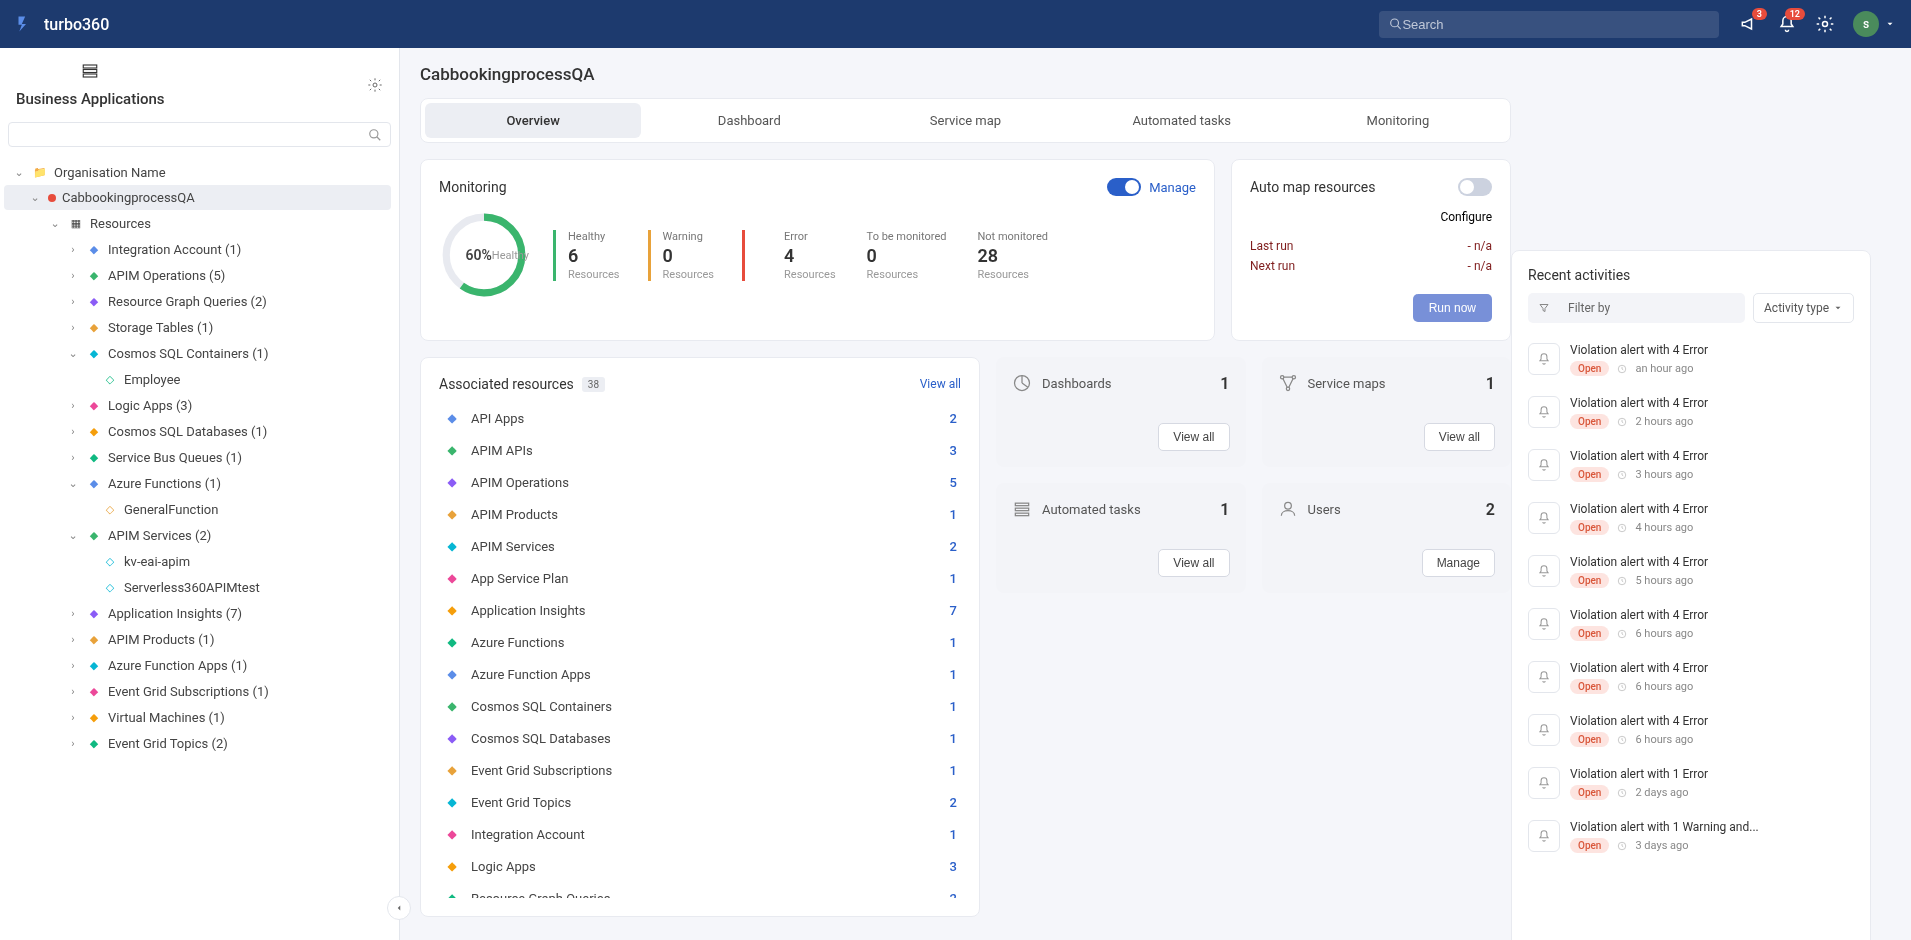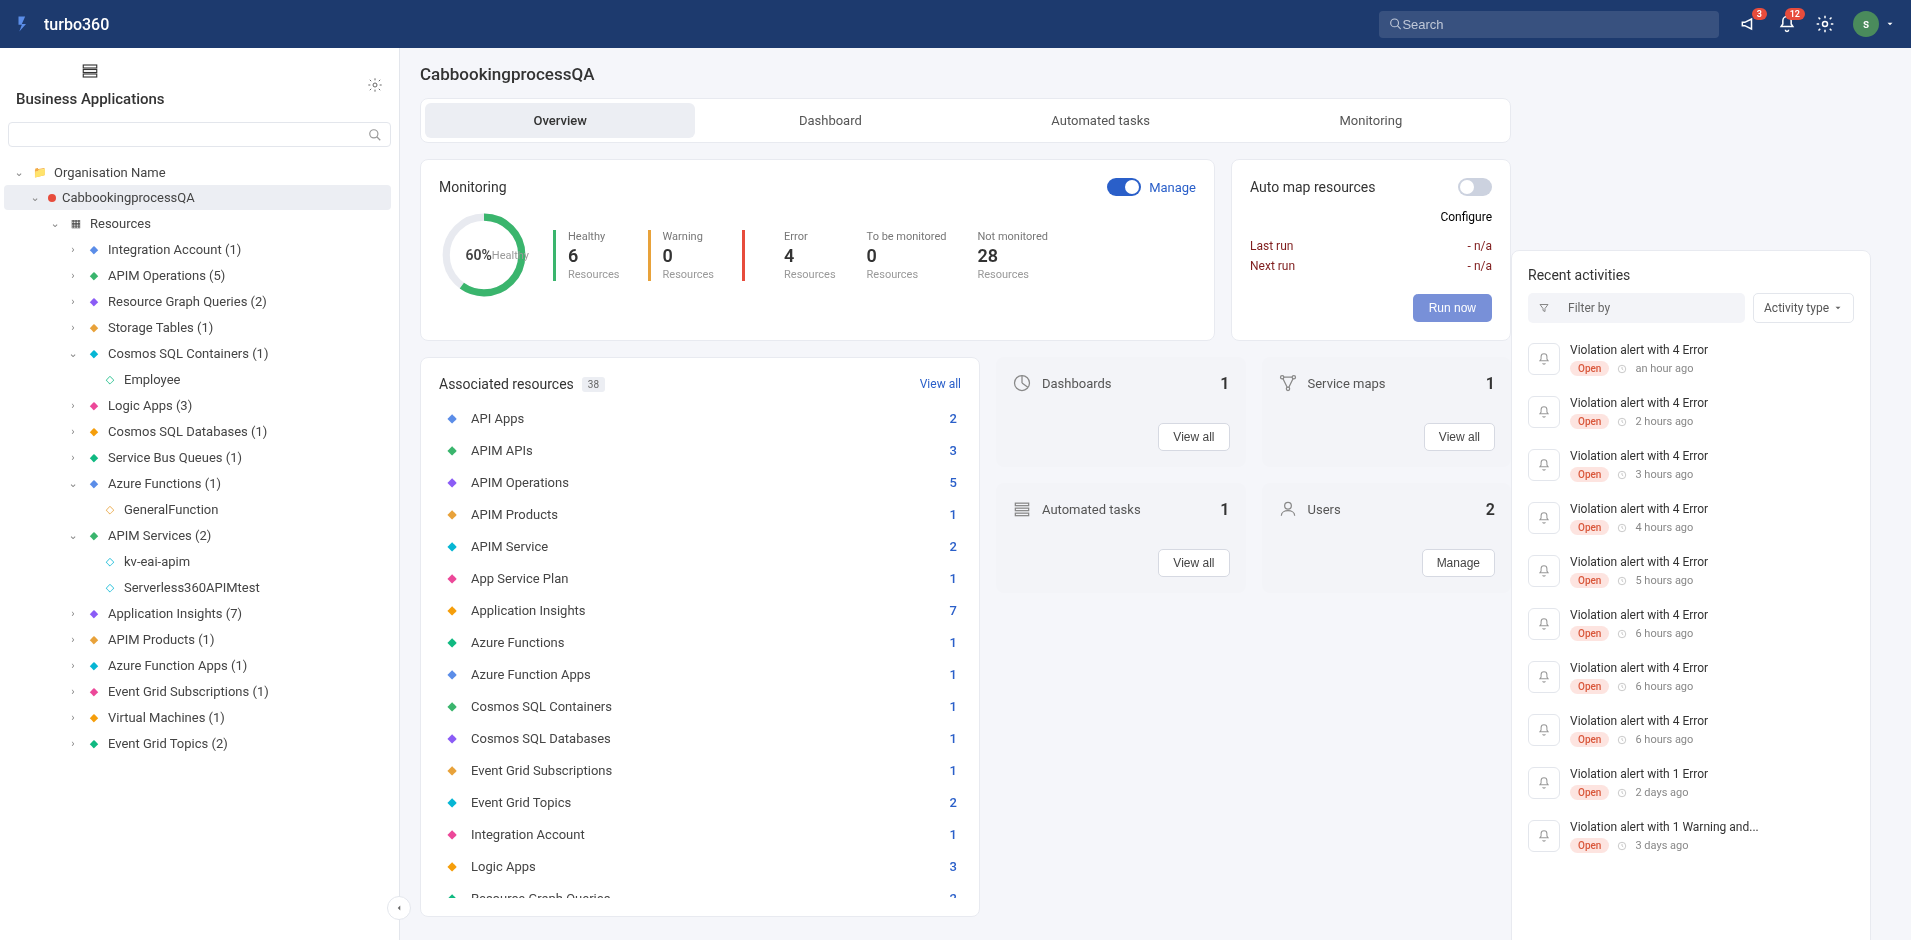--- a/index.html
+++ b/index.html
@@ -299,20 +299,21 @@
         </svg>
     </div>
   </div>
 
   <div class="content">
     <div class="page-title">CabbookingprocessQA</div>
     <div class="content-inner">
       <div class="tabs">
         <div class="tab active">Overview</div>
         <div class="tab">Dashboard</div>
+        <div class="tab">Service map</div>
         <div class="tab">Automated tasks</div>
         <div class="tab">Monitoring</div>
       </div>
 
       <div class="row">
         <div class="card card-monitoring">
           <div class="card-header">
             <span class="card-title">Monitoring</span>
             <div class="toggle-wrap">
               <div class="toggle on">
@@ -406,21 +407,21 @@
       <span>APIM Operations</span>
       <span class="resource-count">5</span>
     </div>
               <div class="resource-item">
       <span class="res-icon" style="color:#e8a23a">◆</span>
       <span>APIM Products</span>
       <span class="resource-count">1</span>
     </div>
               <div class="resource-item">
       <span class="res-icon" style="color:#06b6d4">◆</span>
-      <span>APIM Service</span>
+      <span>APIM Services</span>
       <span class="resource-count">2</span>
     </div>
               <div class="resource-item">
       <span class="res-icon" style="color:#ec4899">◆</span>
       <span>App Service Plan</span>
       <span class="resource-count">1</span>
     </div>
               <div class="resource-item">
       <span class="res-icon" style="color:#f59e0b">◆</span>
       <span>Application Insights</span>

